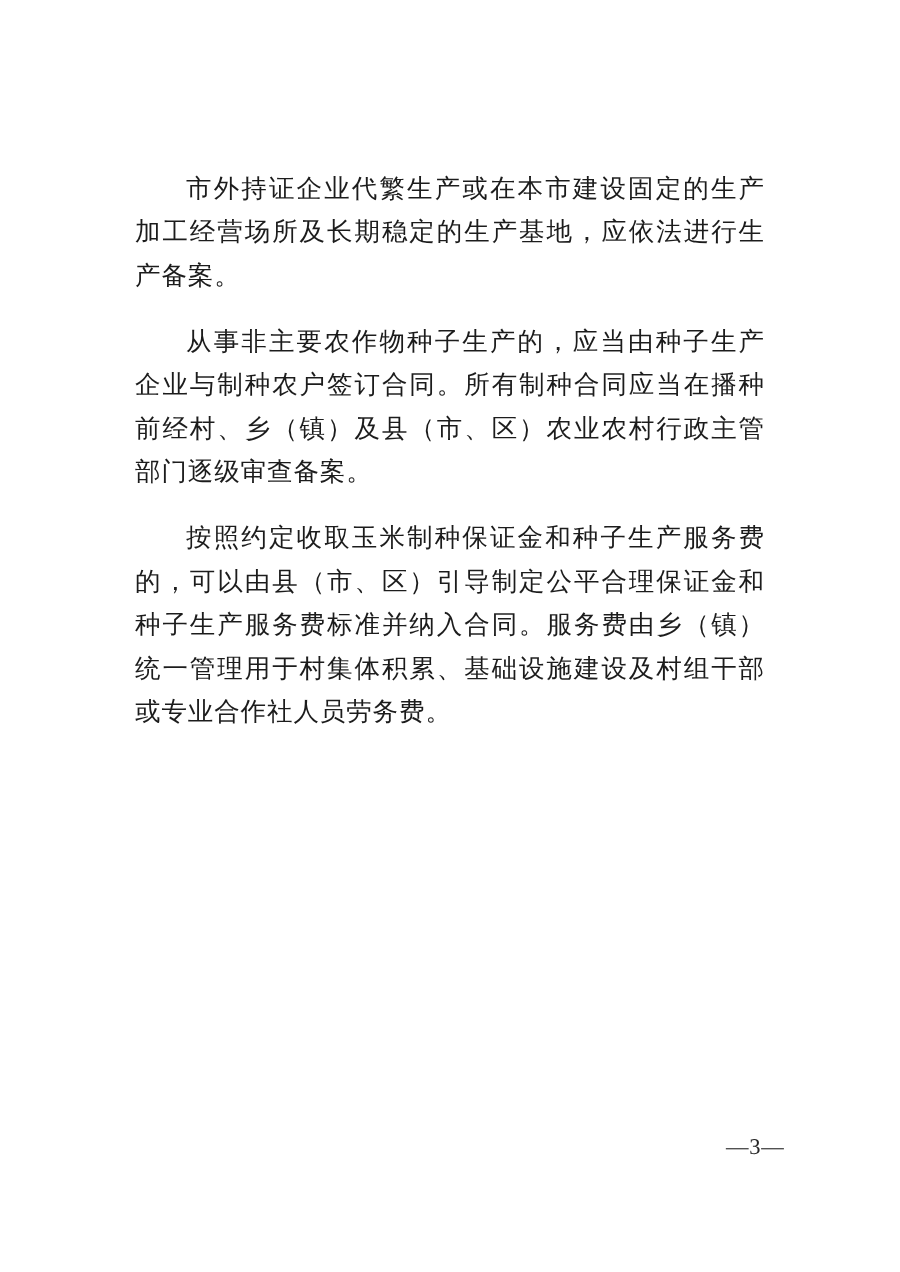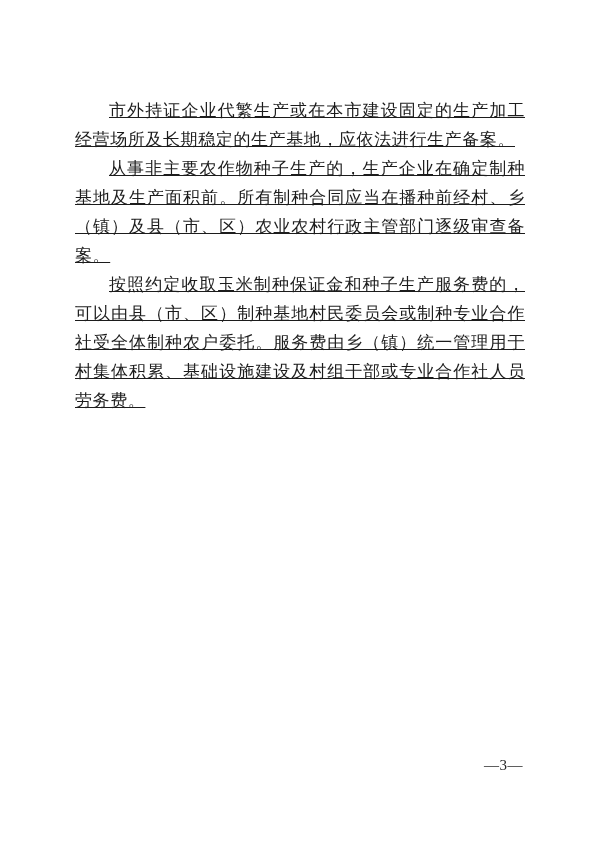--- a/index.html
+++ b/index.html
@@ -26,24 +26,23 @@
     top: 96px;
     width: 450px;
     color: #1c1c1c;
     font-size: 17px;
     line-height: 29px;
     text-align: justify;
     text-justify: inter-character;
     letter-spacing: 0.6px;
   }
   .para {
-    margin: 0;
+    margin: 15px;
     padding: 0;
     text-indent: 2em;
-    text-decoration: underline;
   }
   .lead {
     font-weight: bold;
     margin-right: 0.95em;
     letter-spacing: 1px;
   }
   .page-number {
     position: absolute;
     top: 757px;
     right: 77px;
@@ -56,20 +55,20 @@
 <body>
 
 <div class="page">
   <div class="content">
 
     <p class="para"><span>市外持证企业代繁生产或在本市建设固定的生产加工经营场所及长期稳定的生产基地，应依法进行生产备案。</span></p>
 
 
 
 
-    <p class="para"><span>从事非主要农作物种子生产的，生产企业在确定制种基地及生产面积前。所有制种合同应当在播种前经村、乡（镇）及县（市、区）农业农村行政主管部门逐级审查备案。</span></p>
+    <p class="para"><span>从事非主要农作物种子生产的，应当由种子生产企业与制种农户签订合同。所有制种合同应当在播种前经村、乡（镇）及县（市、区）农业农村行政主管部门逐级审查备案。</span></p>
 
-    <p class="para"><span>按照约定收取玉米制种保证金和种子生产服务费的，可以由县（市、区）制种基地村民委员会或制种专业合作社受全体制种农户委托。服务费由乡（镇）统一管理用于村集体积累、基础设施建设及村组干部或专业合作社人员劳务费。</span></p>
+    <p class="para"><span>按照约定收取玉米制种保证金和种子生产服务费的，可以由县（市、区）引导制定公平合理保证金和种子生产服务费标准并纳入合同。服务费由乡（镇）统一管理用于村集体积累、基础设施建设及村组干部或专业合作社人员劳务费。</span></p>
 
   </div>
 
   <div class="page-number">—3—</div>
 </div>
 
 </body></html>

